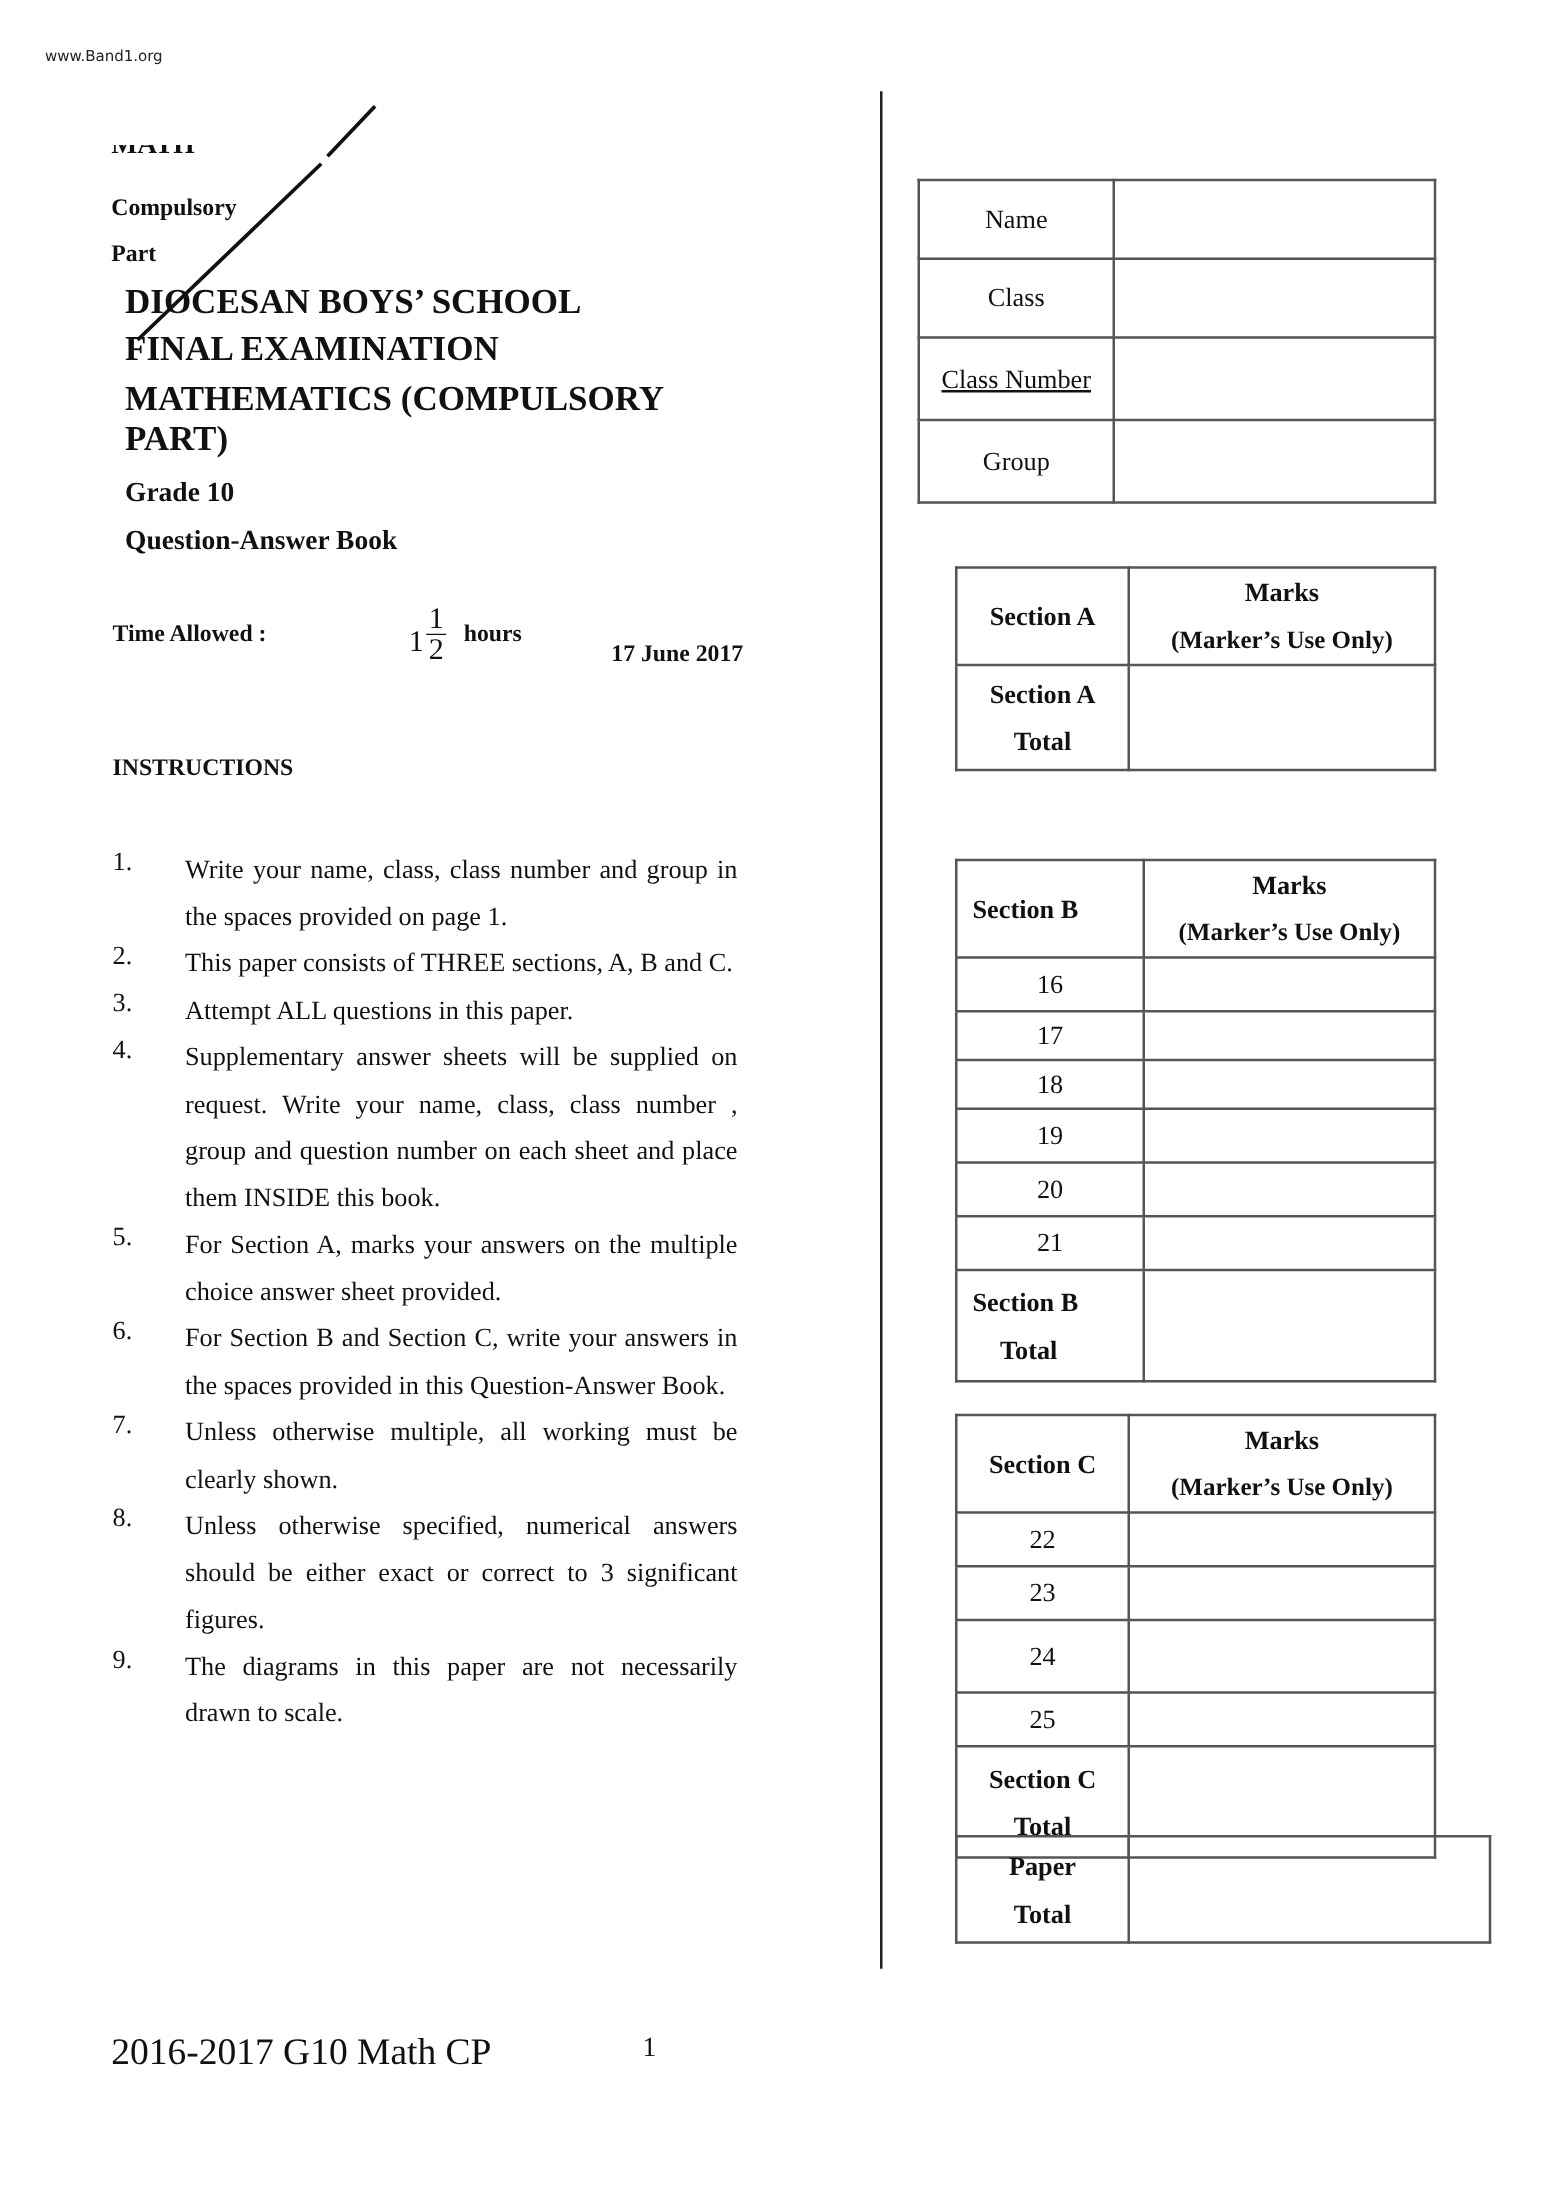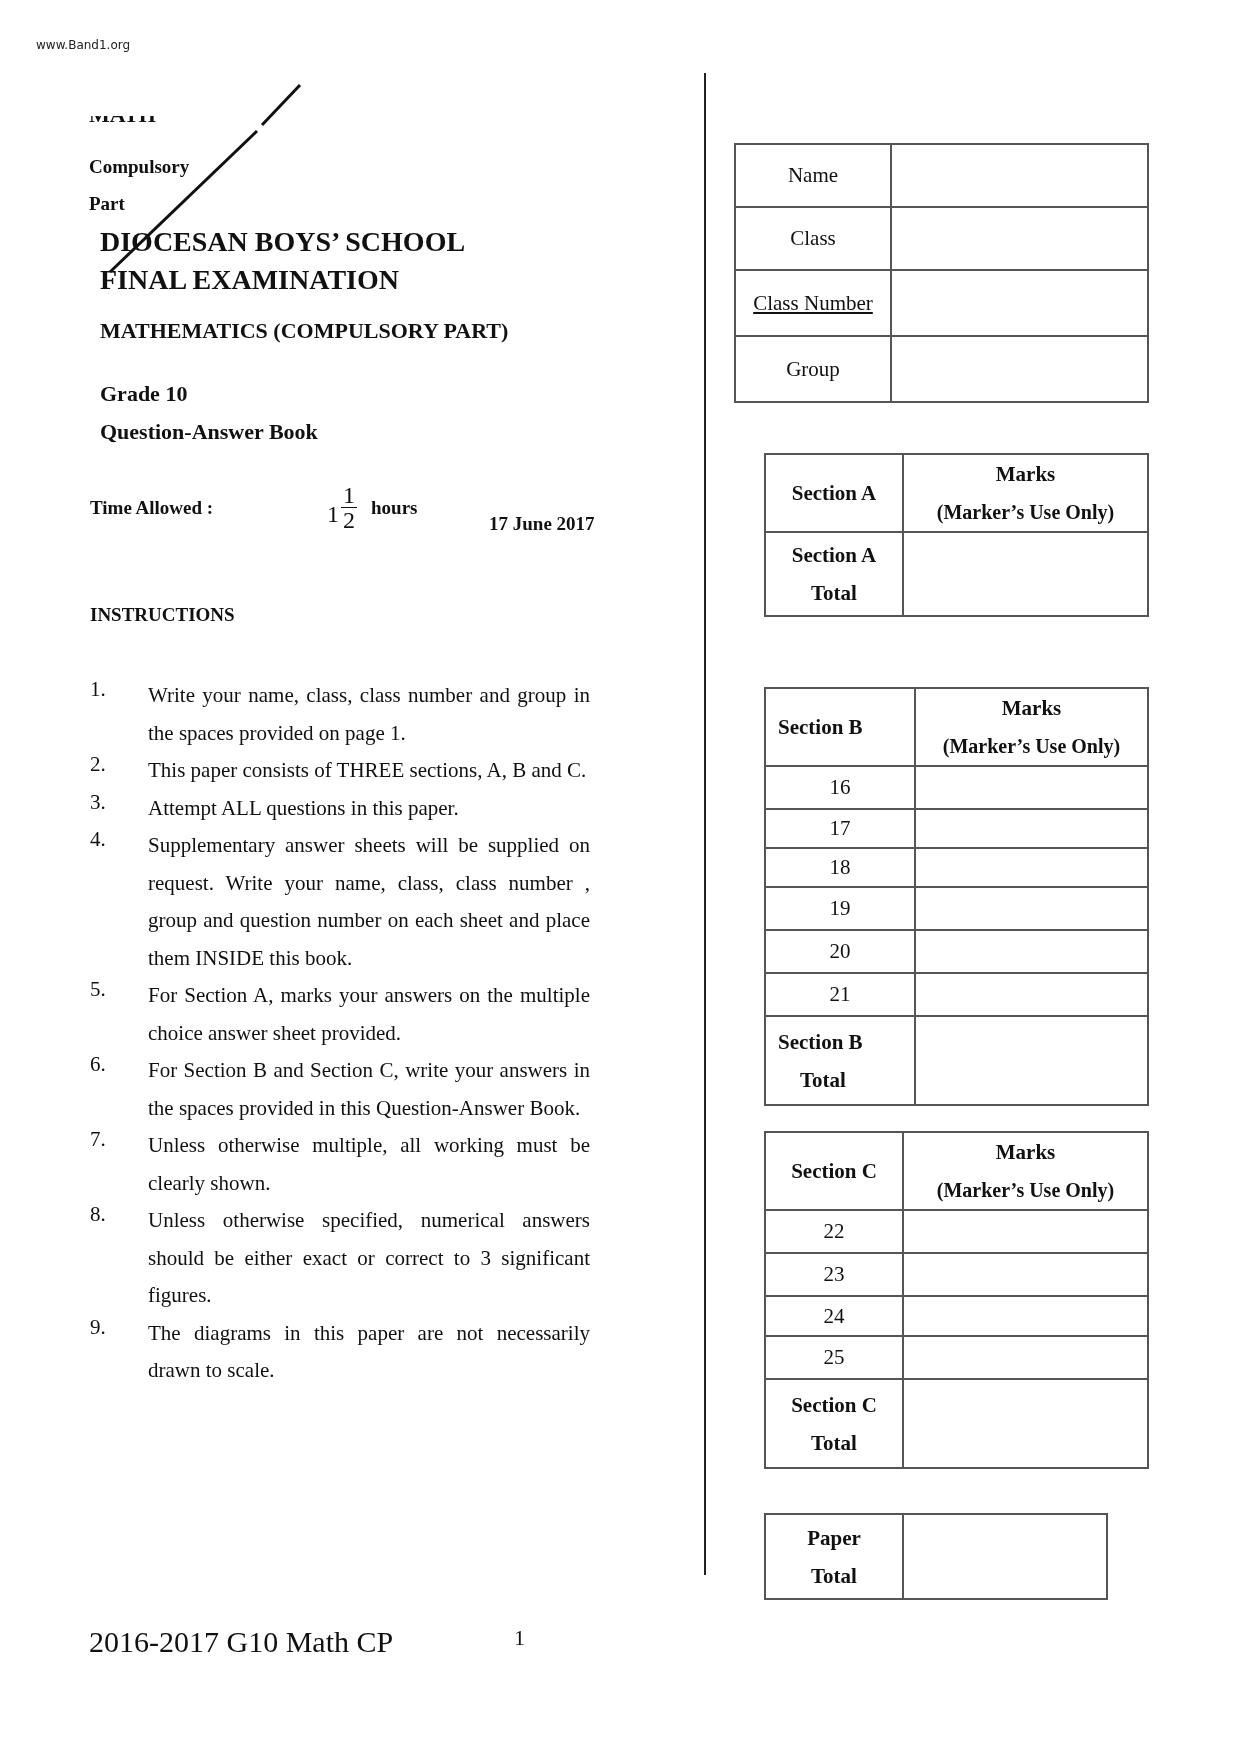--- a/index.html
+++ b/index.html
@@ -9,21 +9,21 @@
   .watermark { left:36px; top:38px; font-family:"DejaVu Sans", "Liberation Sans", sans-serif;
                font-size:12px; color:#222; }
   .math-cut { left:89px; top:116px; height:14px; overflow:hidden; font-weight:bold;
               font-size:22px; line-height:14px; }
   .math-cut span { display:block; margin-top:-8px; }
   .sub-label { left:89px; font-weight:bold; font-size:19px; }
   .diag { left:0; top:0; width:400px; height:300px; }
   .title-block { left:100px; width:510px; font-weight:bold; }
   .t1 { top:226px; font-size:28px; }
   .t2 { top:264px; font-size:28px; }
-  .t3 { top:304px; font-size:22px;margin-top:14px; }
+  .t3 { top:304px; font-size:28px; }
   .t4 { top:381px; font-size:22px; }
   .t5 { top:419px; font-size:22px; }
   .time-row { left:90px; top:497px; font-weight:bold; font-size:19px; }
   .frac { position:absolute; left:237px; top:-14px; font-weight:normal; font-size:24px;
           display:flex; align-items:center; }
   .frac .whole { margin-right:2px; margin-top:14px; }
   .frac .fr { display:flex; flex-direction:column; align-items:center; line-height:24px; }
   .frac .num { border-bottom:1.5px solid #111; padding:0 2px; }
   .hours { position:absolute; left:281px; top:0; white-space:nowrap; }
   .date { left:489px; top:513px; font-weight:bold; font-size:19px; }
@@ -209,39 +209,39 @@
         </td>
   </tr>
   <tr style="height:43px;">
         <td>22</td>
         <td></td>
       </tr>
   <tr style="height:43px;">
         <td>23</td>
         <td></td>
       </tr>
-  <tr style="height:40px;margin-left:32px;">
+  <tr style="height:58px;margin-left:32px;">
         <td>24</td>
         <td></td>
       </tr>
   <tr style="height:43px;">
         <td>25</td>
         <td></td>
       </tr>
   <tr style="height:89px;">
     <td class="bold twoline">
           <div>Section C</div>
           <div>Total</div>
         </td>
     <td></td>
   </tr>
 </tbody>
   </table>
 
-<table style="left:764px; top:1513px; width:344px;">
+<table style="left:764px; top:1468px; width:429px;">
   <tbody>
       <tr style="height:85px;">
     <td class="bold twoline" style="width:136px;">
           <div>Paper</div>
           <div>Total</div>
         </td>
     <td></td>
   </tr>
 </tbody>
   </table>

